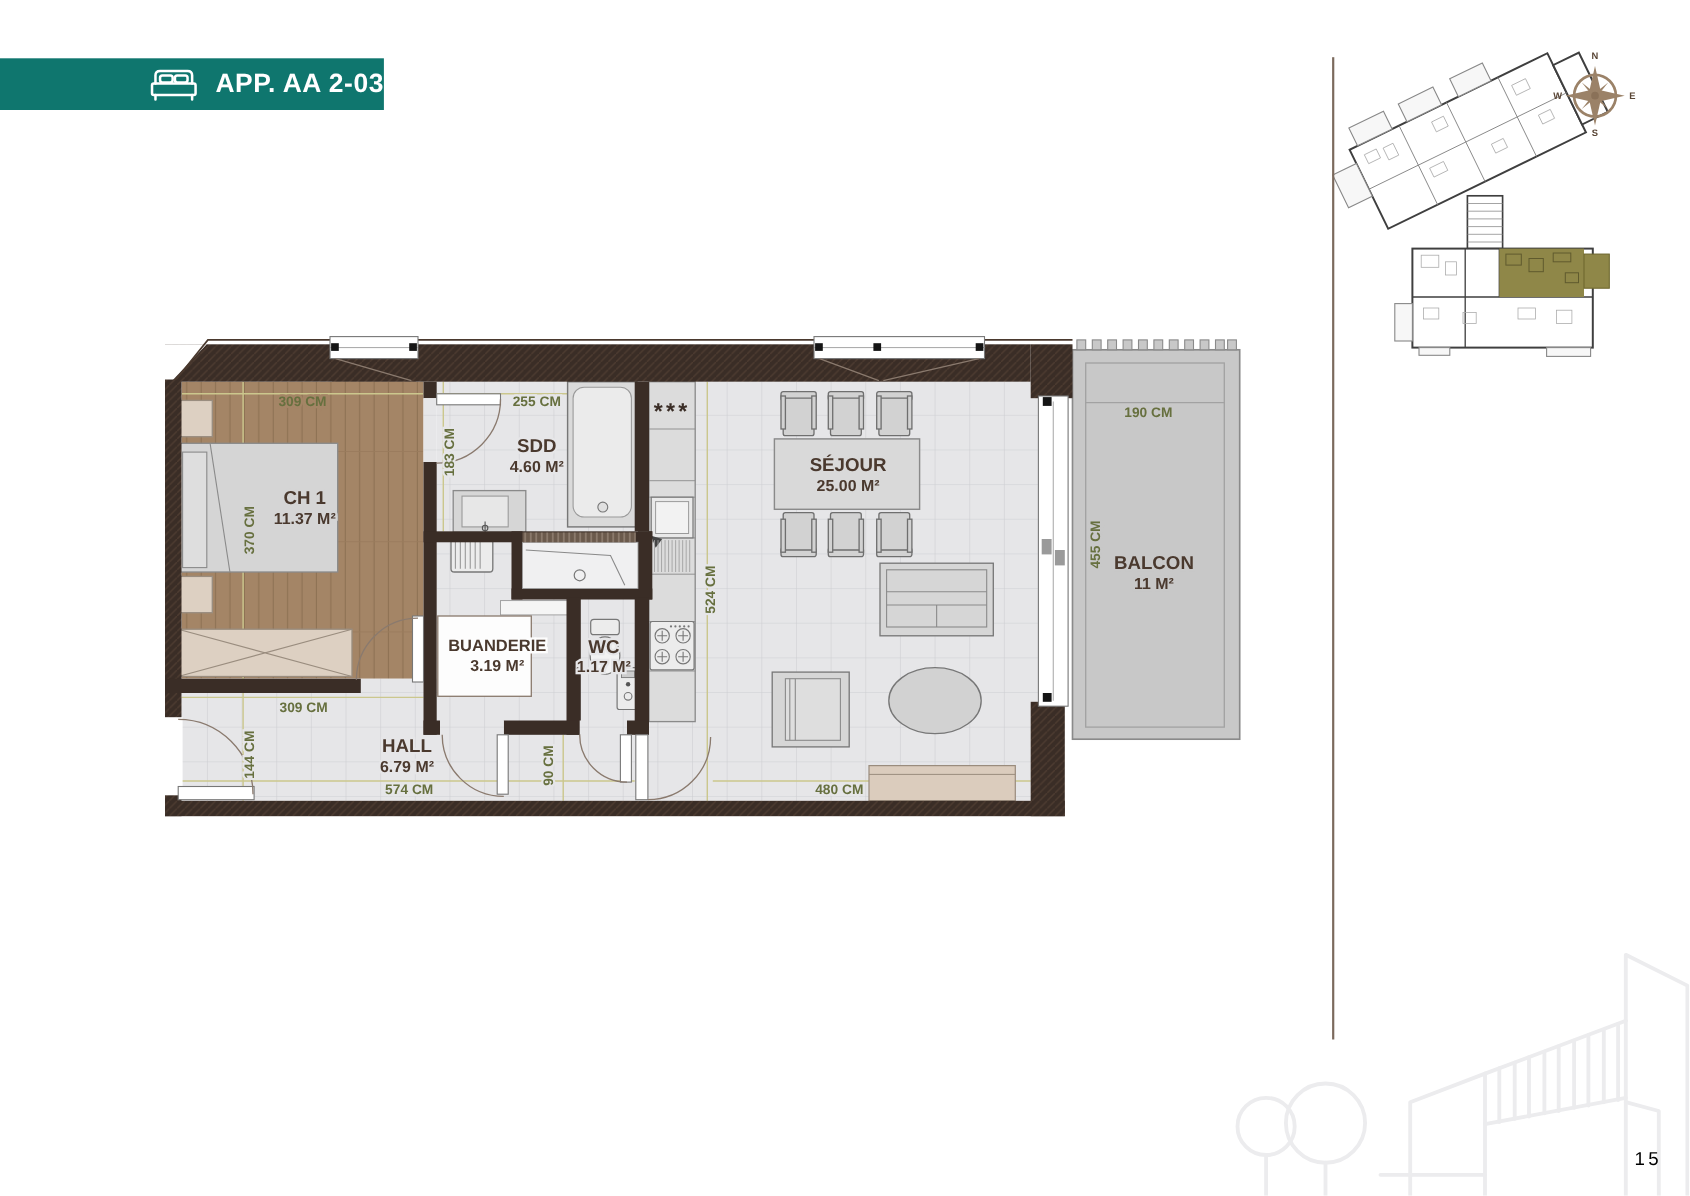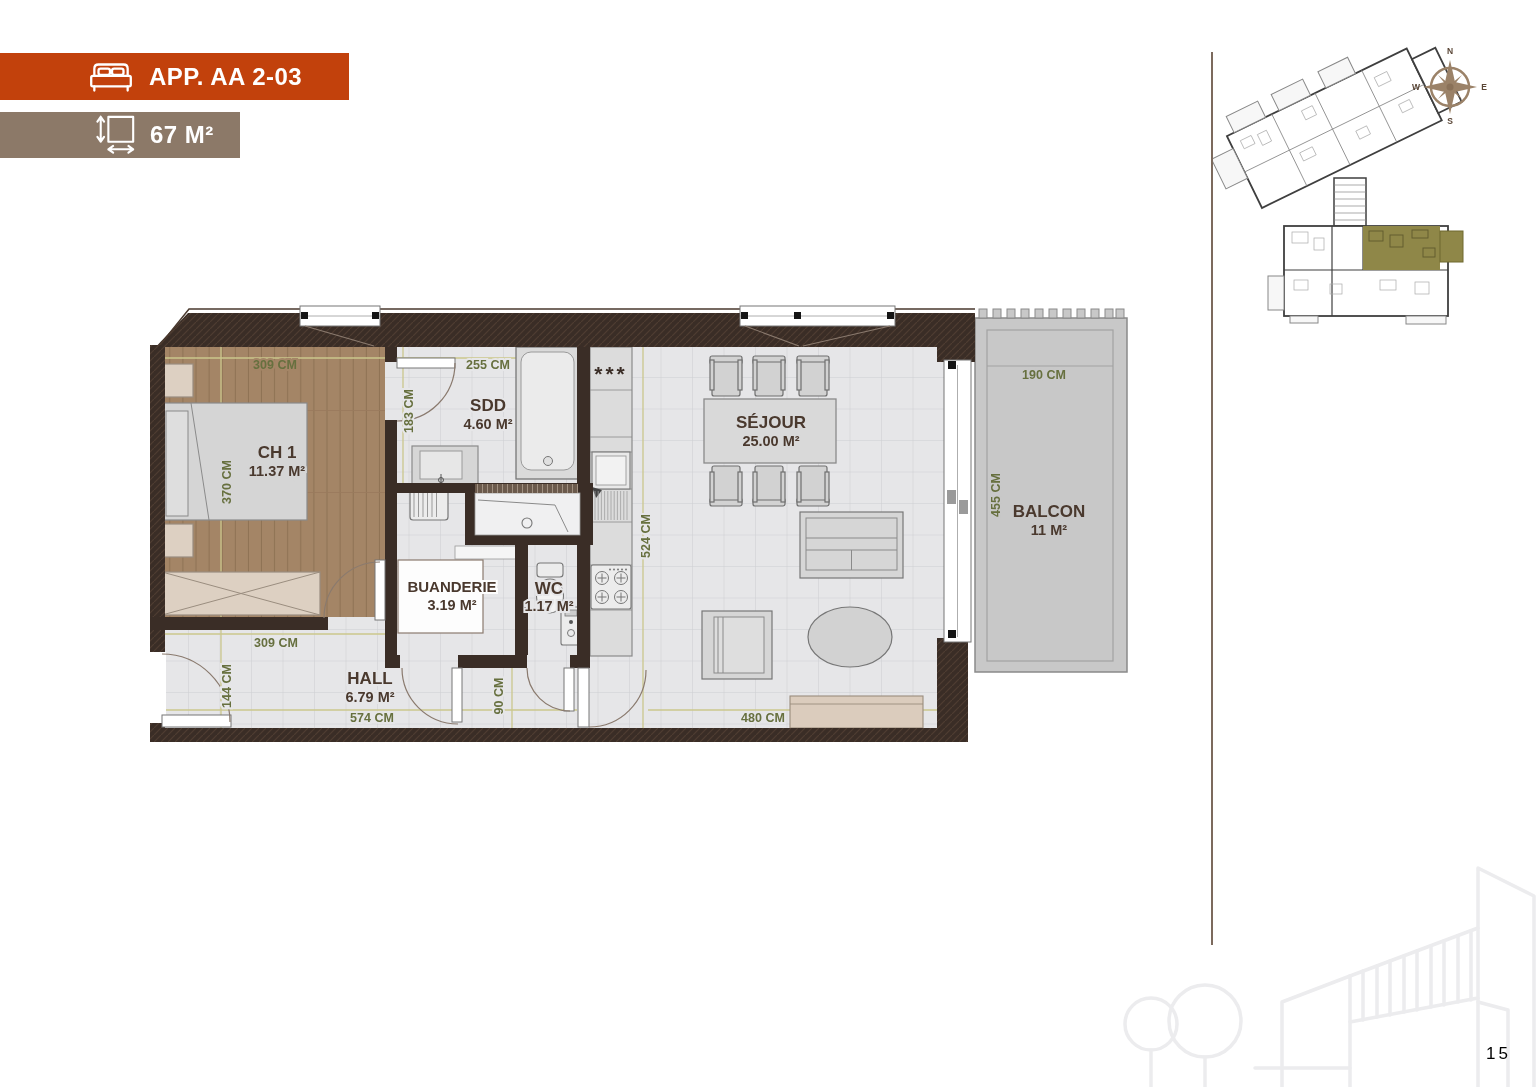--- a/index.html
+++ b/index.html
@@ -3,21 +3,21 @@
 <meta charset="utf-8">
 <style>
   html,body{margin:0;padding:0;background:#fff;}
   .page{position:relative;width:1536px;height:1087px;background:#ffffff;overflow:hidden;
         font-family:"Liberation Sans",sans-serif;}
   .plan-svg{position:absolute;left:0;top:0;}
   svg{font-family:"Liberation Sans",sans-serif;}
 
   
   .banner{position:absolute;left:0;display:flex;align-items:center;color:#fff;}
-  .banner.b1{top:53px;width:349px;height:47px;background:#c2410c;}
+  .banner.b1{top:53px;width:349px;height:47px;background:#0f766e;justify-content:flex-end;}
   .banner.b2{top:112px;width:240px;height:46px;background:#8c7968;}
   .banner .bicon{display:flex;align-items:center;}
   .b1 .bicon{margin-left:86px;}
   .b2 .bicon{margin-left:95px;}
   .banner .blabel{font-weight:bold;font-size:24px;letter-spacing:.5px;margin-left:13px;white-space:nowrap;}
 
   
   .room-name{font-weight:bold;font-size:17px;fill:#4a392e;text-anchor:middle;}
   .room-name.small{font-size:15px;}
   .room-area{font-weight:bold;font-size:14.5px;fill:#4a392e;text-anchor:middle;}
@@ -436,27 +436,17 @@
         <path d="M8 16 V9 Q8 5 12 5 H36 Q40 5 40 9 V16"></path>
         <rect x="12" y="9" width="11" height="6" rx="2"></rect>
         <rect x="25" y="9" width="11" height="6" rx="2"></rect>
         <rect x="5" y="16" width="38" height="10" rx="1.5"></rect>
         <path d="M8 26 v4 M40 26 v4"></path>
       </svg>
     </span>
     <span class="blabel">APP. AA 2-03</span>
   </div>
 
-  <div class="banner b2">
-    <span class="bicon">
-      <svg width="42" height="42" viewBox="0 0 44 44" fill="none" stroke="#ffffff" stroke-width="2.2" stroke-linecap="round" stroke-linejoin="round">
-        <rect x="14" y="3" width="26" height="26"></rect>
-        <path d="M6 3 V29 M6 3 l-3.5 5 M6 3 l3.5 5 M6 29 l-3.5 -5 M6 29 l3.5 -5"></path>
-        <path d="M14 37 H40 M14 37 l5 -3.5 M14 37 l5 3.5 M40 37 l-5 -3.5 M40 37 l-5 3.5"></path>
-      </svg>
-    </span>
-    <span class="blabel">67 M²</span>
-  </div>
 
   <div class="divider"></div>
   <div class="page-number">15</div>
 
 </div>
 
 </body></html>

